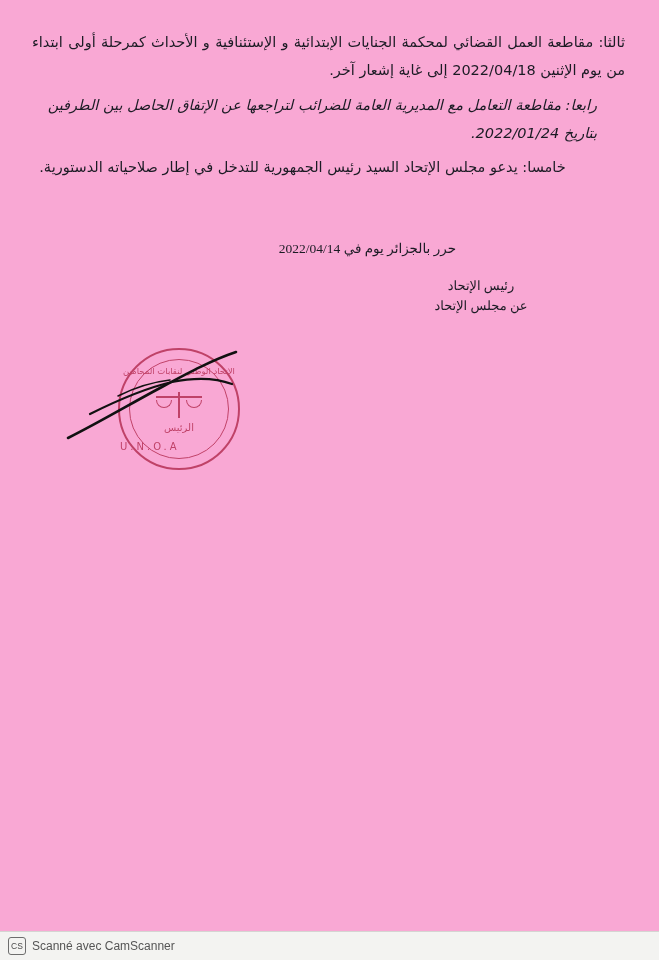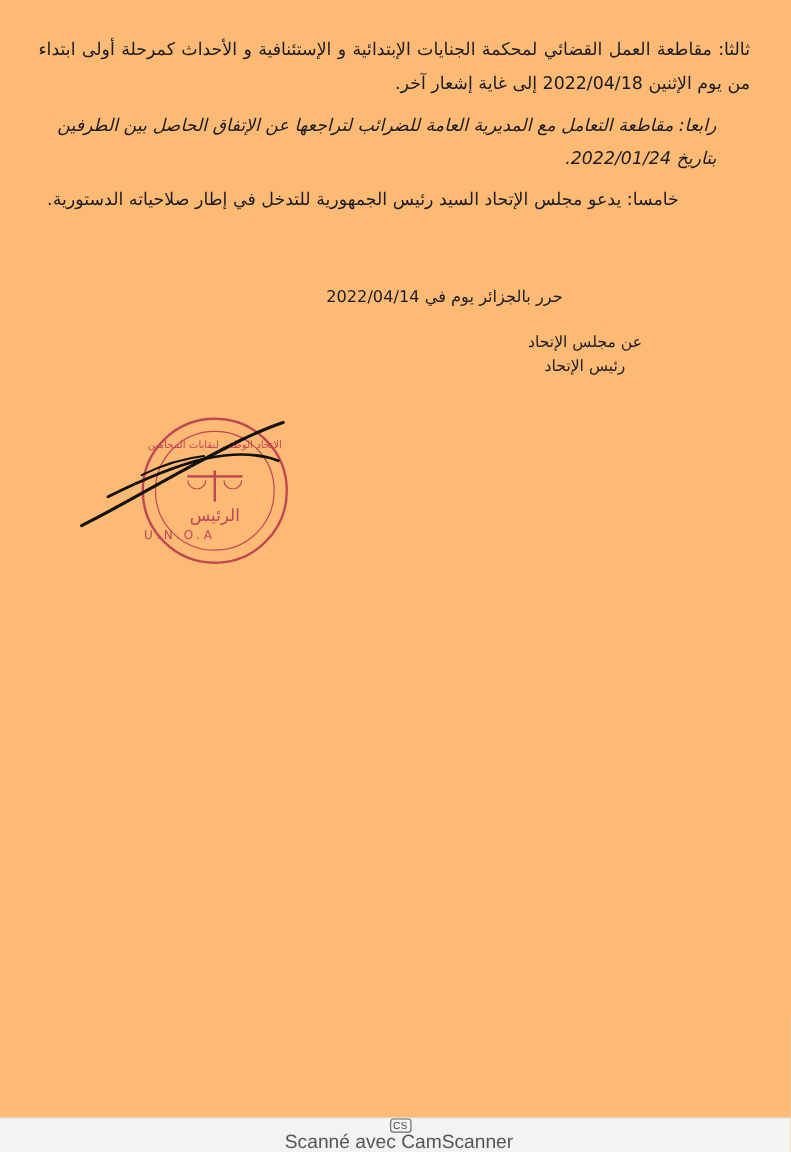--- a/index.html
+++ b/index.html
@@ -8,21 +8,21 @@
     background: #d8d8d8;
   }
   body {
     font-family: "DejaVu Sans", sans-serif;
   }
   .page {
     position: relative;
     width: 659px;
     height: 960px;
     margin: 0 auto;
-    background: #fdba74;
+    background: #f9a8d4;
     overflow: hidden;
   }
   .doc-body {
     position: absolute;
     top: 28px;
     left: 0;
     right: 0;
     padding: 0 28px 0 28px;
     direction: rtl;
     text-align: justify;
@@ -40,22 +40,23 @@
   .para.p1 { padding: 0 6px 0 4px; }
   .para.p2 { padding: 0 34px 0 6px; text-align: right; font-style: italic; }
   .para.p3 { padding: 0 60px 0 6px; text-align: center; }
 
   .ltr-num { direction: ltr; unicode-bidi: embed; }
 
   .signature-block {
     position: absolute;
     top: 238px;
     left: 0;
-    right: 4px;
+    right: 17px;
     direction: rtl;
+    font-family: Liberation Serif, serif;
   }
   .place-date {
     font-size: 13.5px;
     color: #1b1b24;
     text-align: right;
     padding-right: 186px;
     white-space: nowrap;
     line-height: 1.6;
   }
   .sign-lines {
@@ -142,21 +143,21 @@
     top: 16px;
     text-align: center;
     font-size: 8.5px;
     color: #b0264a;
   }
   .stamp-mid-label {
     position: absolute;
     width: 100%;
     top: 72px;
     text-align: center;
-    font-size: 14px;
+    font-size: 10px;
     color: #b0264a;
   }
   .scribble {
     position: absolute;
     left: 60px;
     top: 0;
     width: 220px;
     height: 120px;
     pointer-events: none;
   }
@@ -165,58 +166,57 @@
     position: absolute;
     left: 0;
     bottom: 0;
     width: 100%;
     height: 28px;
     background: #f3f3f1;
     border-top: 1px solid #d5d5d2;
     display: flex;
     align-items: center;
     direction: ltr;
-    flex-direction: column;
   }
   .cs-badge {
     margin-left: 8px;
     width: 16px;
     height: 16px;
     border: 1.3px solid #6d6d6d;
     border-radius: 3px;
     font-size: 8.5px;
     color: #4a4a4a;
     display: flex;
     align-items: center;
     justify-content: center;
     font-family: "Liberation Sans", sans-serif;
   }
   .cs-text {
     margin-left: 6px;
-    font-size: 16px;
+    font-size: 12px;
     color: #555;
     font-family: "Liberation Sans", sans-serif;
   }
 </style>
 </head>
 <body>
 
 <div class="page">
 
   <div class="doc-body">
     <p class="para p1">ثالثا: مقاطعة العمل القضائي لمحكمة الجنايات الإبتدائية و الإستئنافية و الأحداث كمرحلة أولى ابتداء من يوم الإثنين 2022/04/18 إلى غاية إشعار آخر.</p>
     <p class="para p2">رابعا:  مقاطعة التعامل مع المديرية العامة للضرائب لتراجعها عن الإتفاق الحاصل بين الطرفين بتاريخ 2022/01/24.</p>
     <p class="para p3">خامسا: يدعو مجلس الإتحاد السيد رئيس الجمهورية للتدخل في إطار صلاحياته الدستورية.</p>
   </div>
 
   <div class="signature-block">
     <div class="place-date ltr-num">حرر بالجزائر يوم في 2022/04/14</div>
     <div class="sign-lines">
+      <div>رئيس الإتحاد</div>
       <div>عن مجلس الإتحاد</div>
-      <div>رئيس الإتحاد</div>
     </div>
   </div>
 
   <div class="stamp-area">
     <div class="stamp">
       <div class="stamp-top-arc">الإتحاد الوطني لنقابات المحامين</div>
       <div class="stamp-scales">
         <div class="beam"></div>
         <div class="post"></div>
         <div class="pan l"></div>

